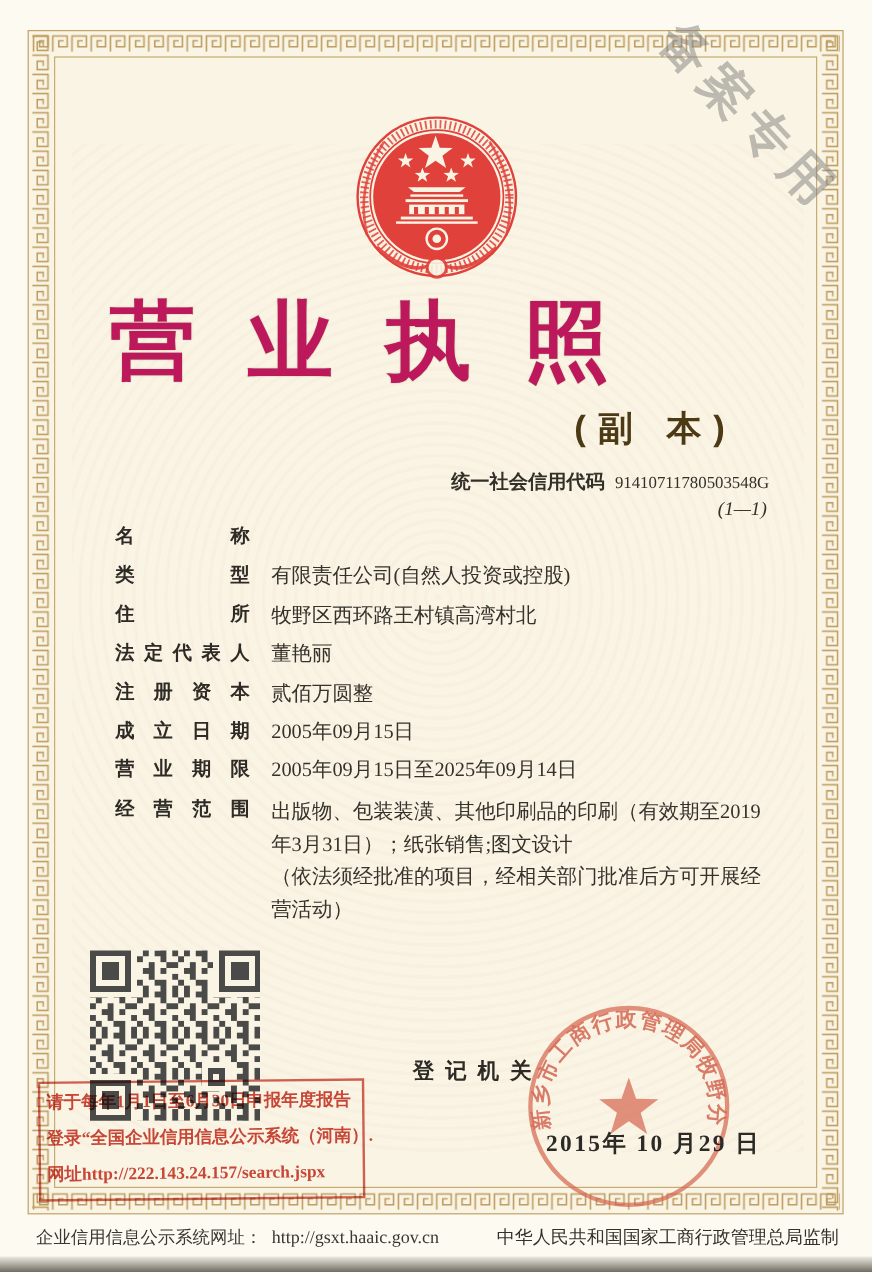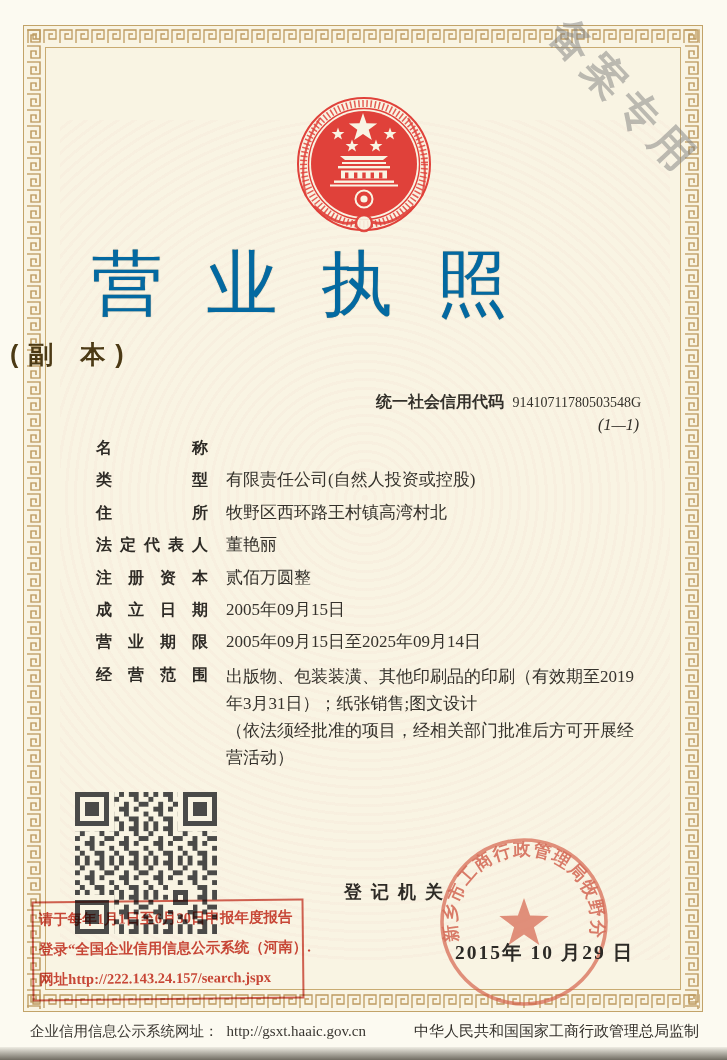--- a/index.html
+++ b/index.html
@@ -22,24 +22,24 @@
   .band{position:absolute;}
   .band.top{left:2px;top:2px;right:2px;height:16px;}
   .band.bottom{left:2px;bottom:2px;right:2px;height:16px;}
   .band.left{left:2px;top:2px;bottom:2px;width:16px;}
   .band.right{right:2px;top:2px;bottom:2px;width:16px;}
   .band svg{display:block;width:100%;height:100%;}
   
   .emblem{position:absolute;left:288px;top:96px;width:152px;height:140px;z-index:2;}
   
   .title{position:absolute;left:0;top:237px;width:599px;text-align:center;
-    font-size:71px;font-weight:400;color:#0369a1;letter-spacing:44px;text-indent:44px;z-index:2;
+    font-size:71px;font-weight:700;color:#be185d;letter-spacing:44px;text-indent:44px;z-index:2;
     text-shadow:0 0 1px rgba(90,71,29,.6);}
-  .subtitle{position:absolute;left:0;top:338px;width:614px;text-align:left;
-    font-size:25px;font-weight:700;color:#4c3a15;letter-spacing:10px;text-indent:10px;z-index:2;}
+  .subtitle{position:absolute;left:0;top:338px;width:614px;text-align:right;
+    font-size:29px;font-weight:700;color:#4c3a15;letter-spacing:10px;text-indent:10px;z-index:2;}
   .code-line{position:absolute;top:392px;right:86px;z-index:2;white-space:nowrap;}
   .code-label{font-size:16px;font-weight:700;color:#33302a;}
   .code-value{font-family:"Liberation Serif",serif;font-size:14px;color:#33302a;margin-left:4px;}
   .page-no{position:absolute;top:416px;right:88px;font-family:"Liberation Serif",serif;
     font-size:16px;color:#33302a;z-index:2;font-style:italic;}
   
   .fields{position:absolute;left:96px;top:432px;width:548px;z-index:2;}
   .frow{display:flex;align-items:flex-start;min-height:32.4px;}
   .flabel{flex:0 0 112px;margin-right:18px;font-size:16px;font-weight:700;color:#2e2b26;
     text-align:justify;text-align-last:justify;line-height:32.4px;}

